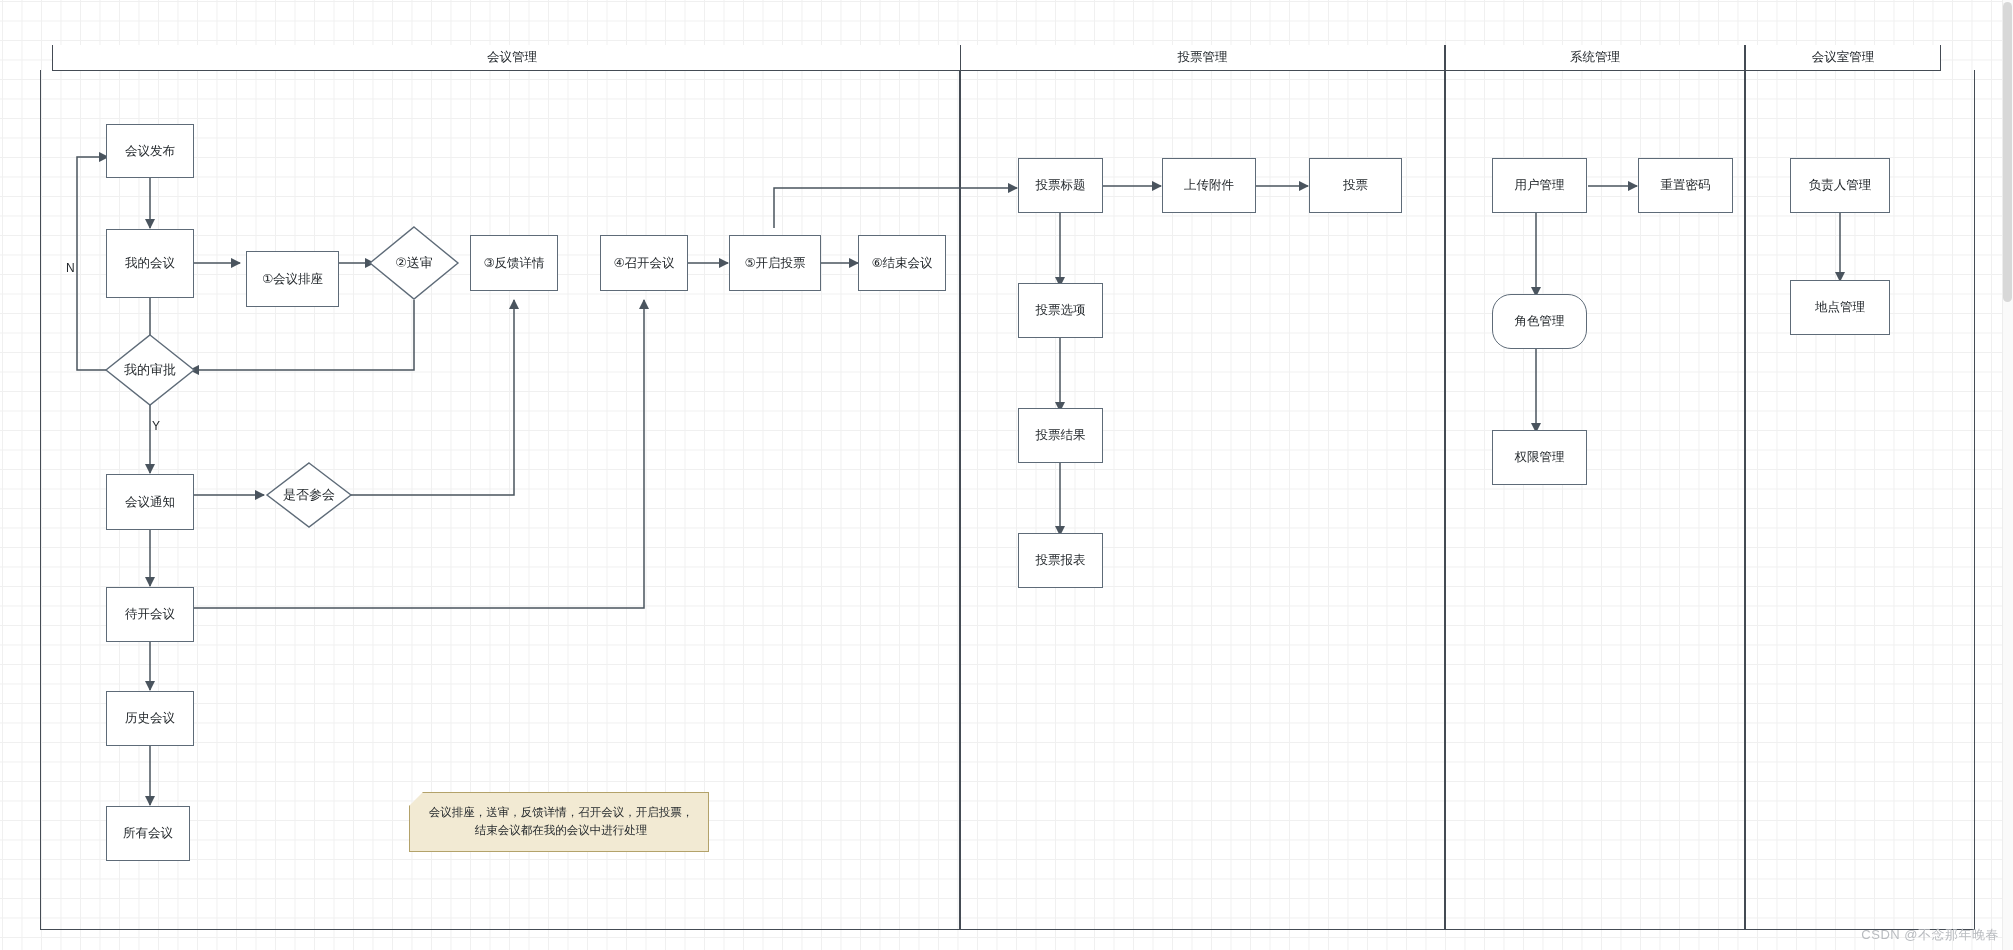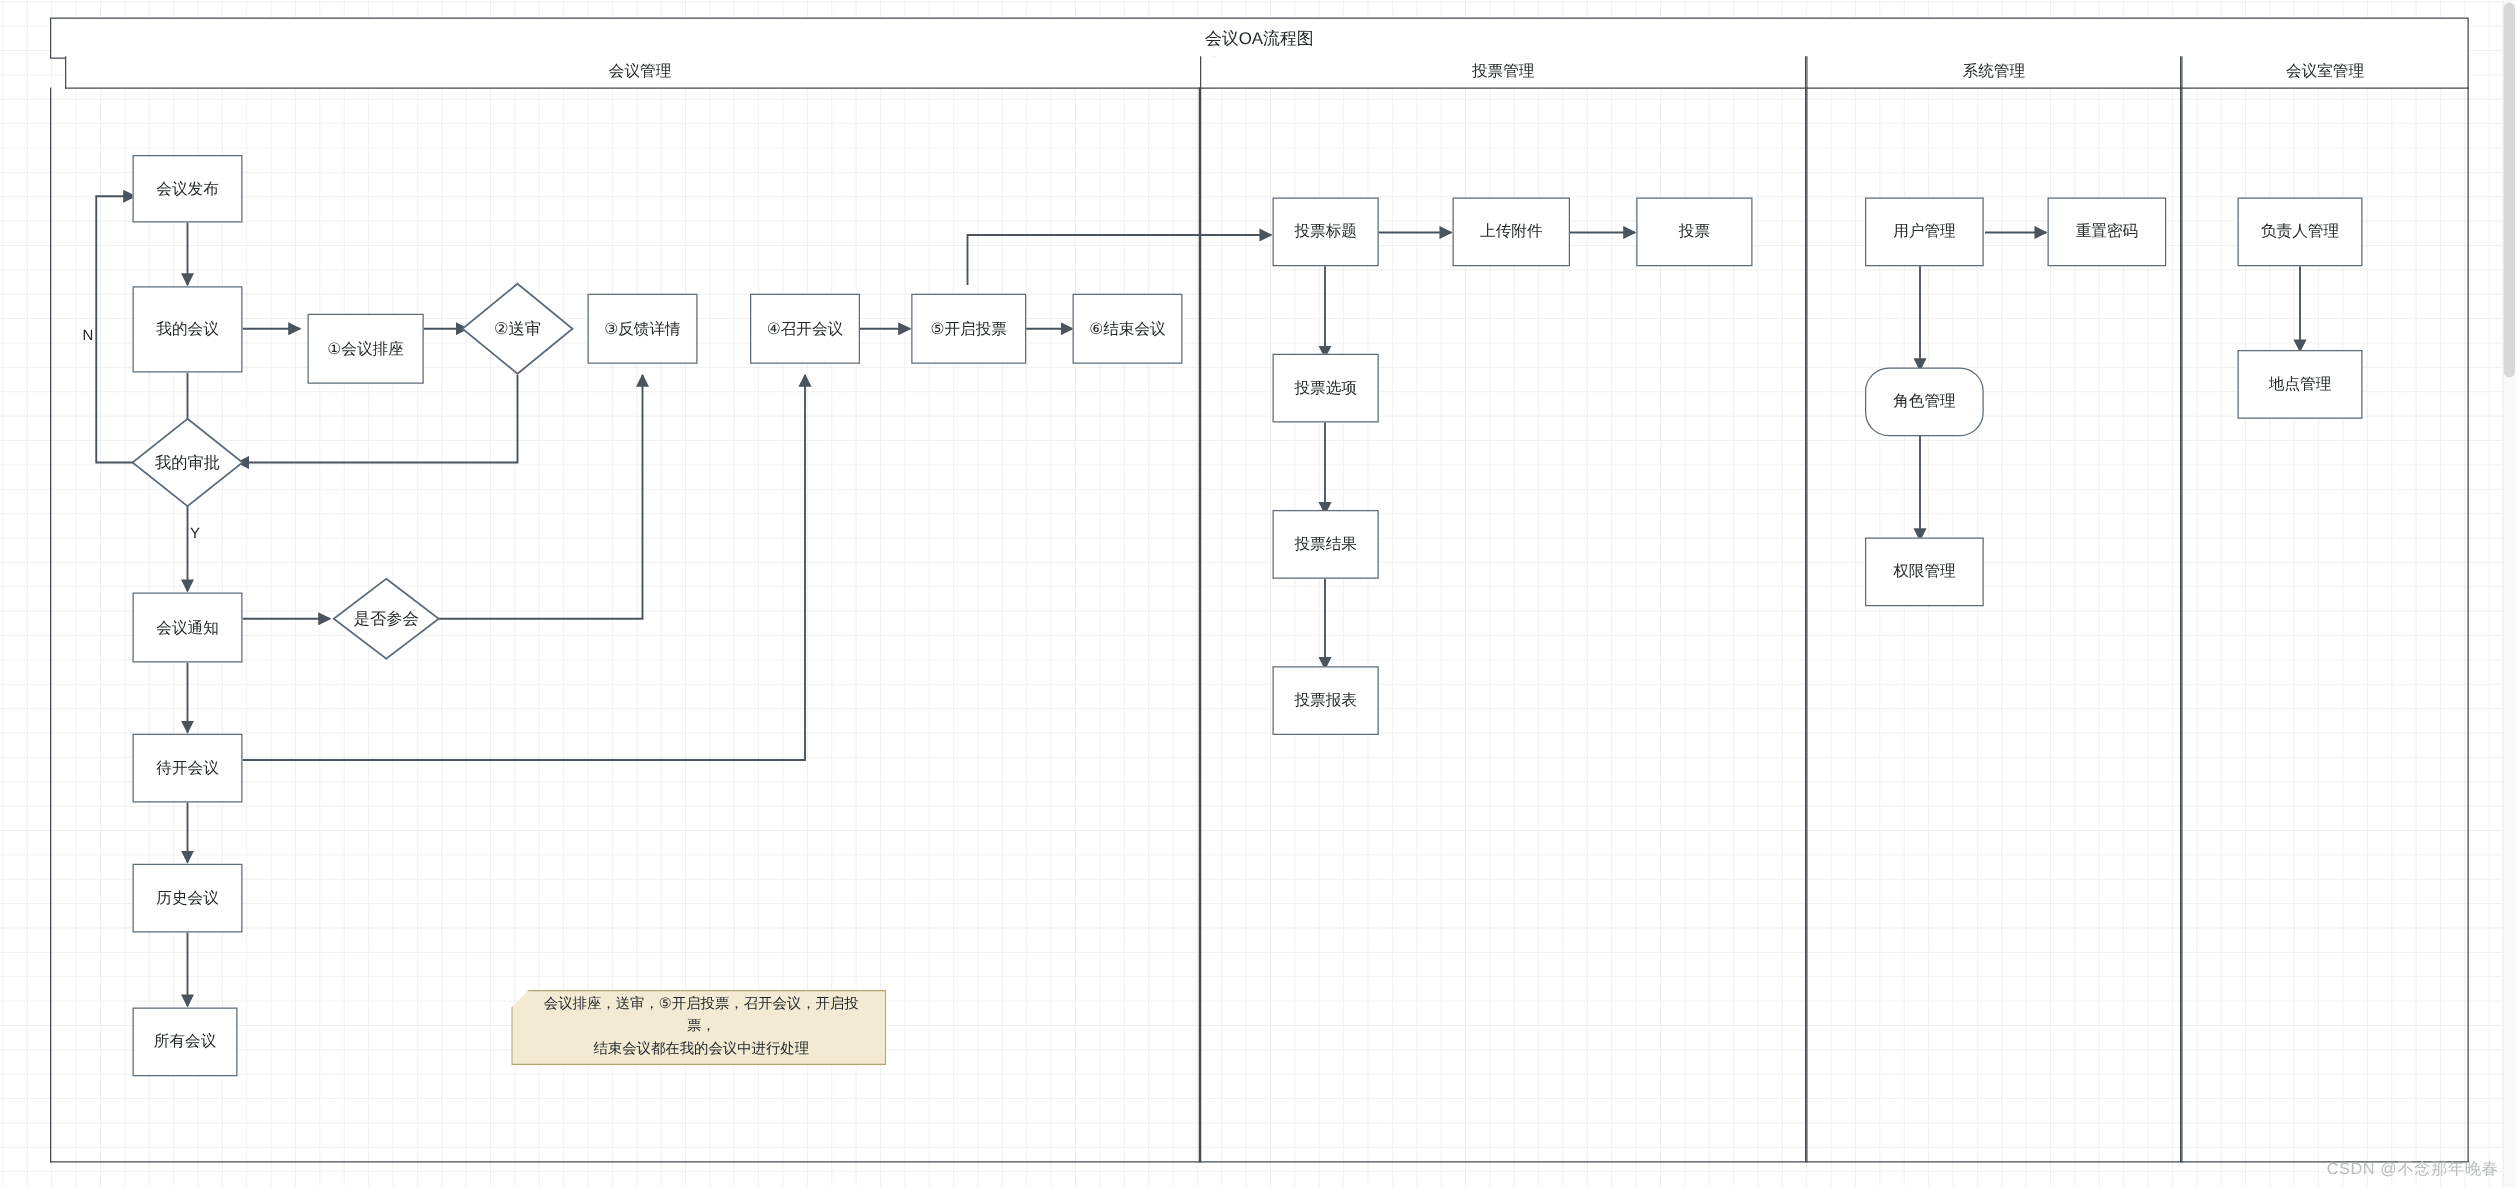--- a/index.html
+++ b/index.html
@@ -100,26 +100,25 @@
   .scroll-thumb {
     position: absolute; right: 1px; top: 2px; width: 9px; height: 300px;
     background: #d8d8d8; border-radius: 5px;
   }
 </style>
 </head>
 <body>
 
 <div id="canvas">
 
-  <div class="pool-title">会议OA流程图</div>
 
   <div class="lane-head" style="left:52px; width:920px;">会议管理</div>
   <div class="lane-head" style="left:1445px; width:300px;">系统管理</div>
   <div class="lane-head" style="left:960px; width:485px;">投票管理</div>
-  <div class="lane-head" style="left:1745px; width:230px;">会议室管理</div>
+  <div class="lane-head" style="left:1745px; width:196px;">会议室管理</div>
 
   <div class="lane-body" style="left:40px; width:920px;"></div>
   <div class="lane-body" style="left:960px; width:485px;"></div>
   <div class="lane-body" style="left:1445px; width:300px;"></div>
   <div class="lane-body" style="left:1745px; width:230px;"></div>
 
   <svg id="svg-layer">
     <defs>
       <marker id="ah" viewBox="0 0 10 10" refX="9" refY="5" markerWidth="7" markerHeight="7" orient="auto-start-reverse">
         <path d="M 0 0 L 10 5 L 0 10 z" fill="#4a545e"></path>
@@ -220,21 +219,21 @@
   </div>
 
   <div class="node" style="left:106px; top:587px; width:88px; height:55px;">待开会议</div>
 
   <div class="node" style="left:106px; top:691px; width:88px; height:55px;">历史会议</div>
 
   <div class="node" style="left:106px; top:806px; width:84px; height:55px;">所有会议</div>
 
   <div class="note" style="left:409px; top:792px; width:300px; height:60px;">
     <div>
-      <div>会议排座，送审，⑤开启投票，召开会议，开启投票，</div>
+      <div>会议排座，送审，反馈详情，召开会议，开启投票，</div>
       <div>结束会议都在我的会议中进行处理</div>
     </div>
   </div>
 
   <div class="node" style="left:1018px; top:158px; width:85px; height:55px;">投票标题</div>
 
   <div class="node" style="left:1162px; top:158px; width:94px; height:55px;">上传附件</div>
 
   <div class="node" style="left:1309px; top:158px; width:93px; height:55px;">投票</div>
 

